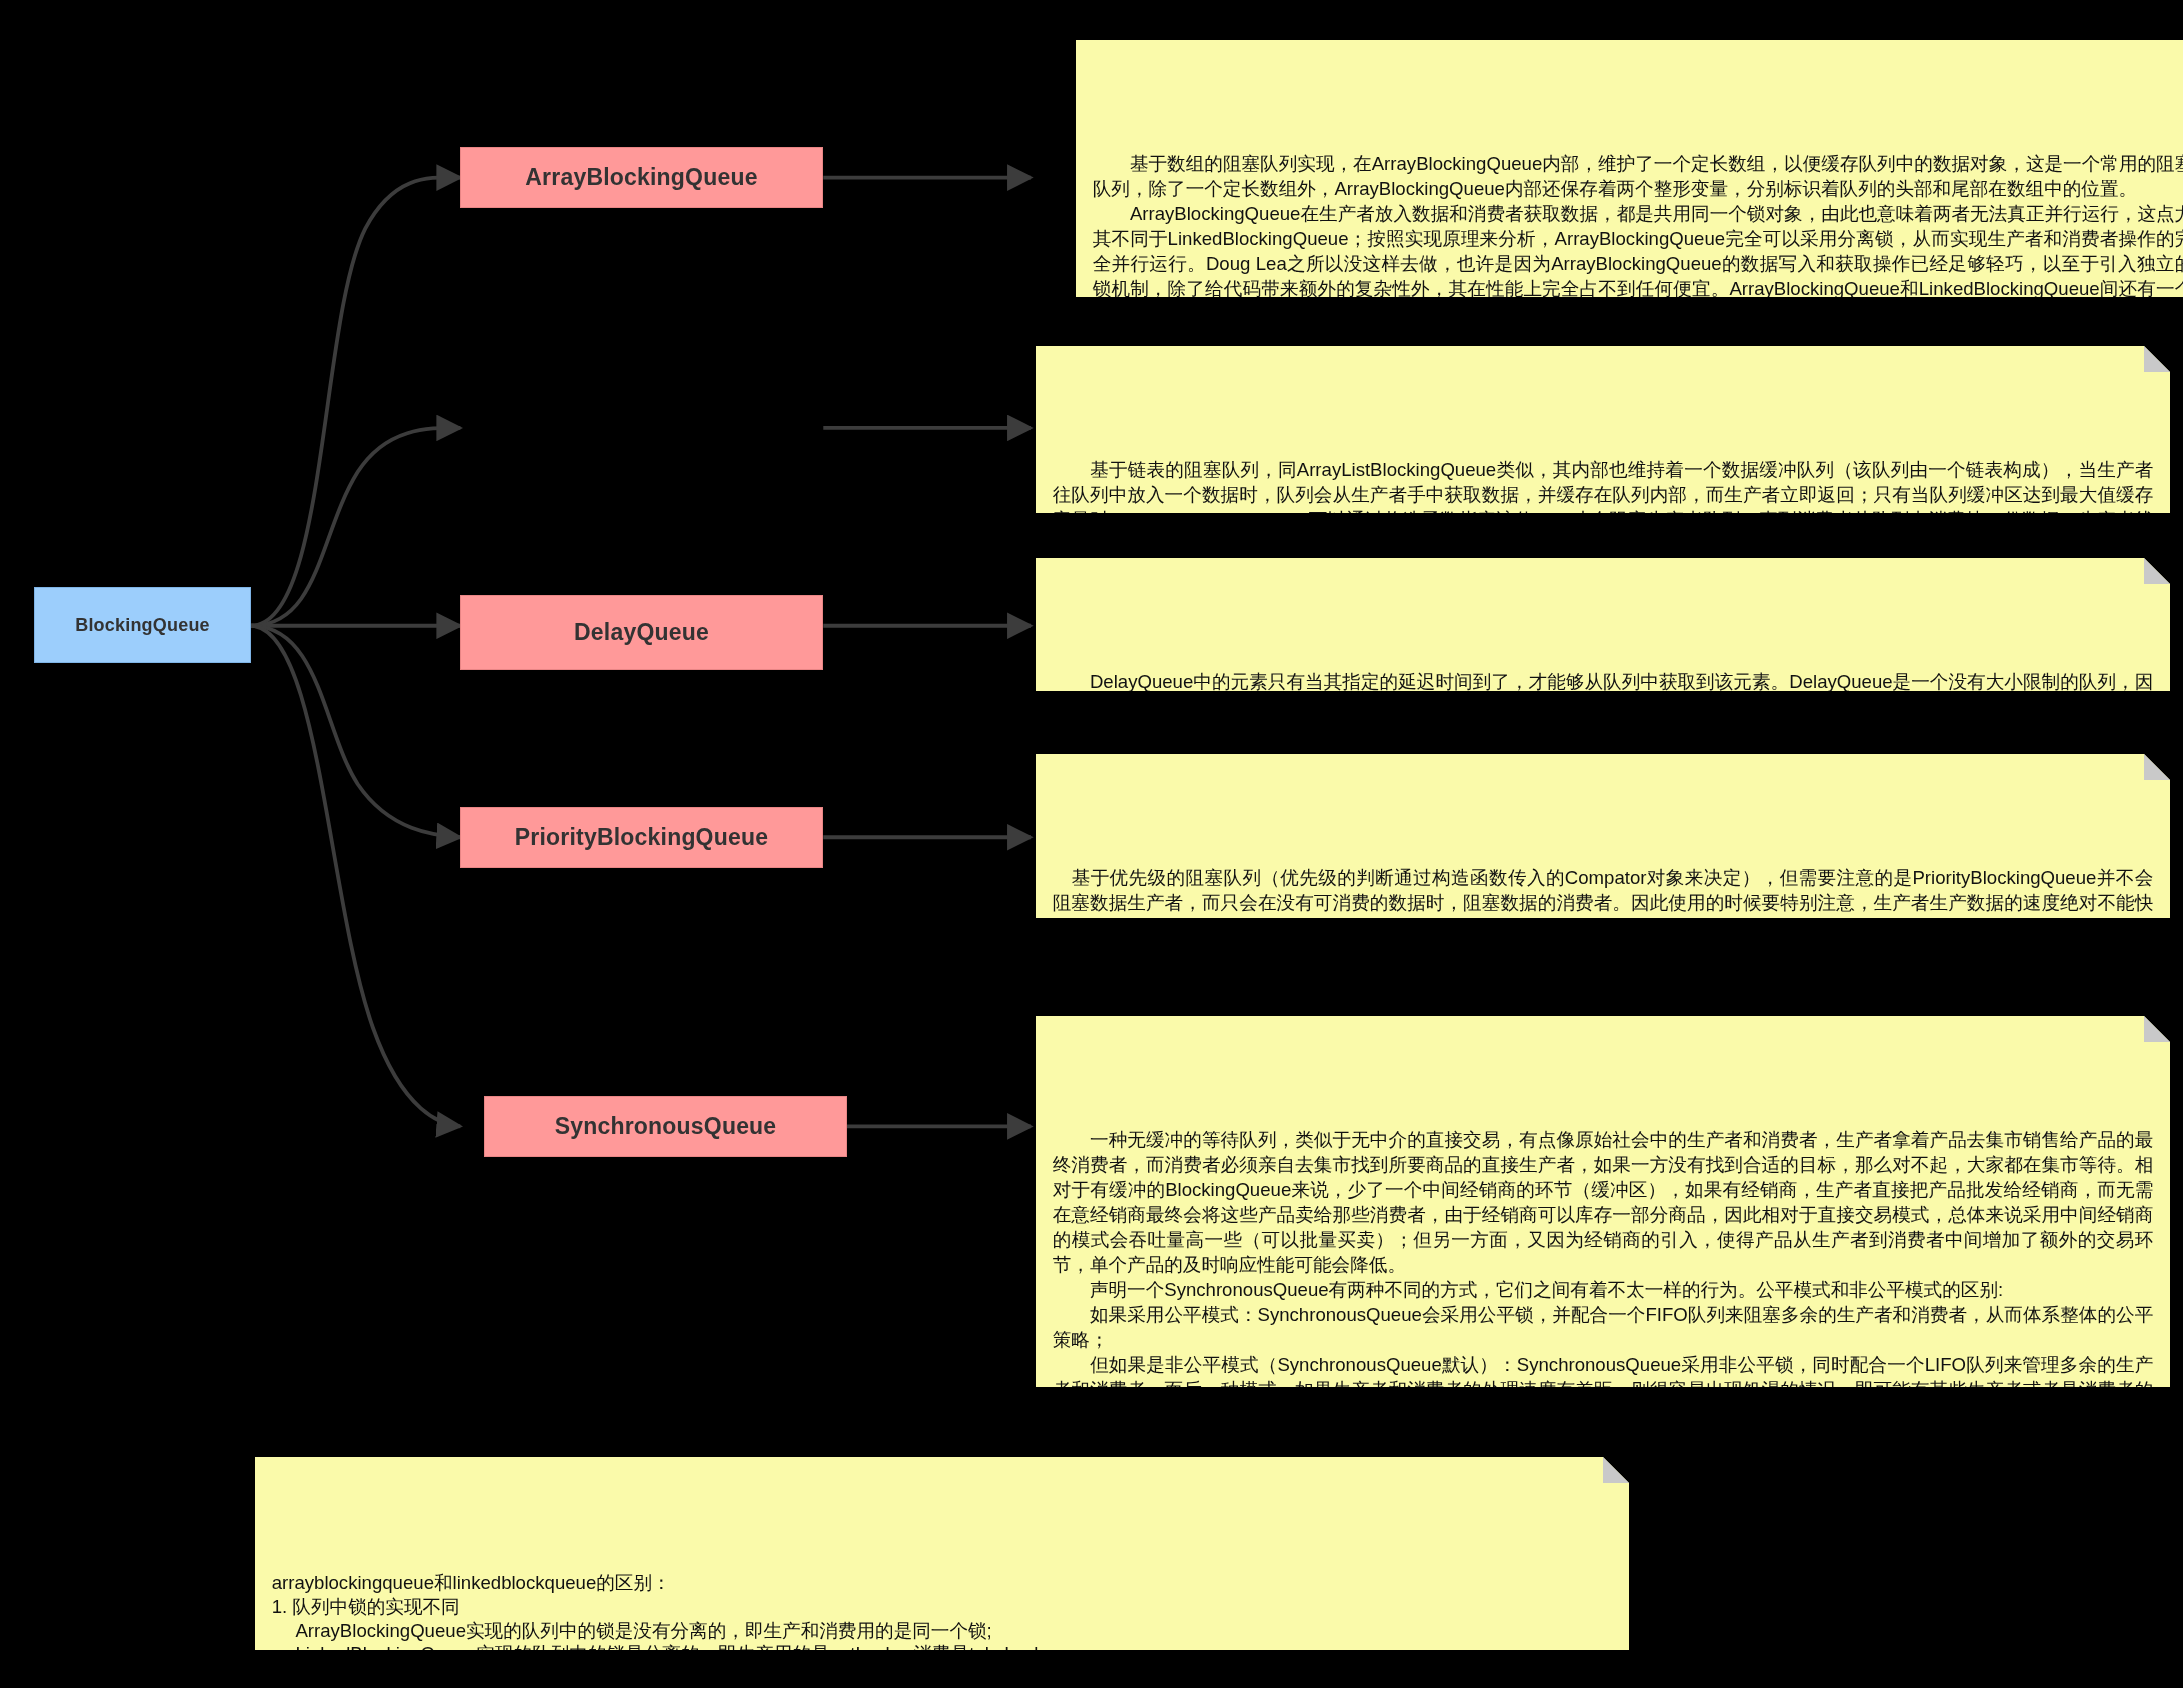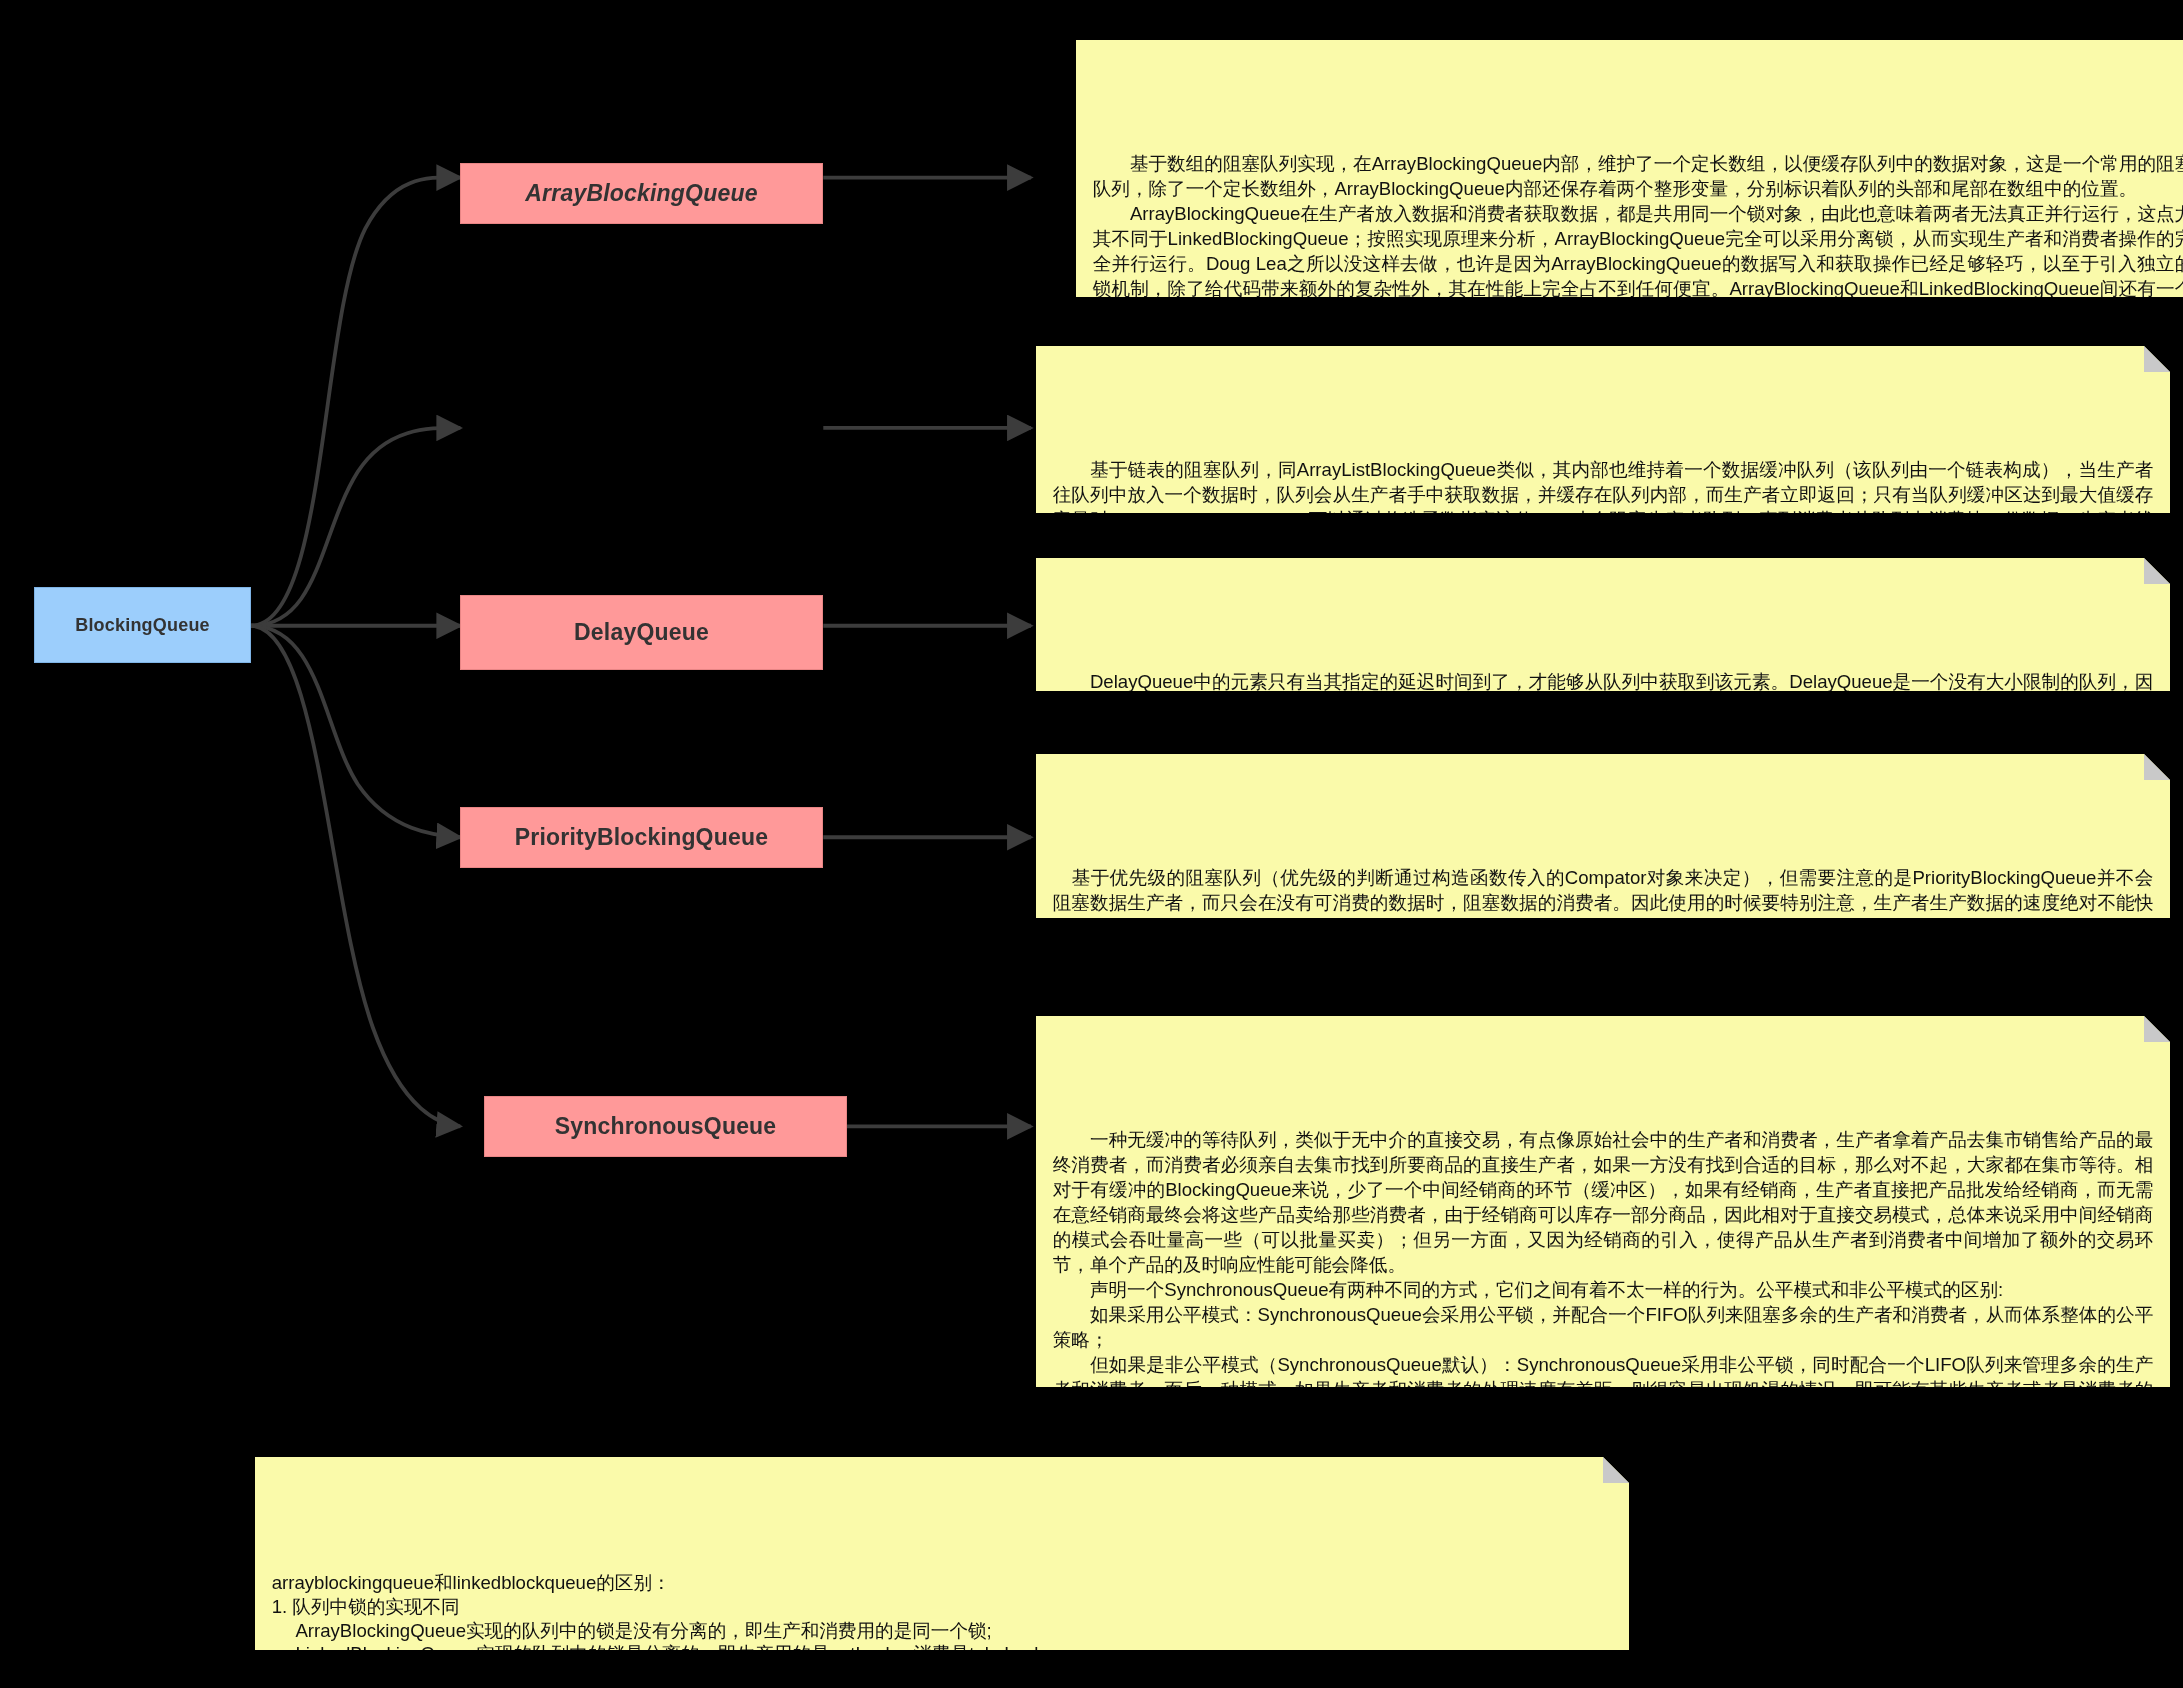--- a/index.html
+++ b/index.html
@@ -123,21 +123,21 @@
       <path d="M 1082 822  L 1355 822"></path>
       <path d="M 1082 1100 L 1355 1100"></path>
       <path d="M 1082 1480 L 1355 1480"></path>
     </g>
   </svg>
 
   <div class="node node-root" style="left:34px; top:587px; width:217px; height:76px;">
     <span>BlockingQueue</span>
   </div>
 
-  <div class="node node-child" style="left:460px; top:163px; width:363px; height:61px;font-style:italic;">
+  <div class="node node-child" style="left:460px; top:147px; width:363px; height:61px;">
     <span>ArrayBlockingQueue</span>
   </div>
 
 
   <div class="node node-child" style="left:460px; top:595px; width:363px; height:75px;">
     <span>DelayQueue</span>
   </div>
 
   <div class="node node-child" style="left:460px; top:807px; width:363px; height:61px;">
     <span>PriorityBlockingQueue</span>

